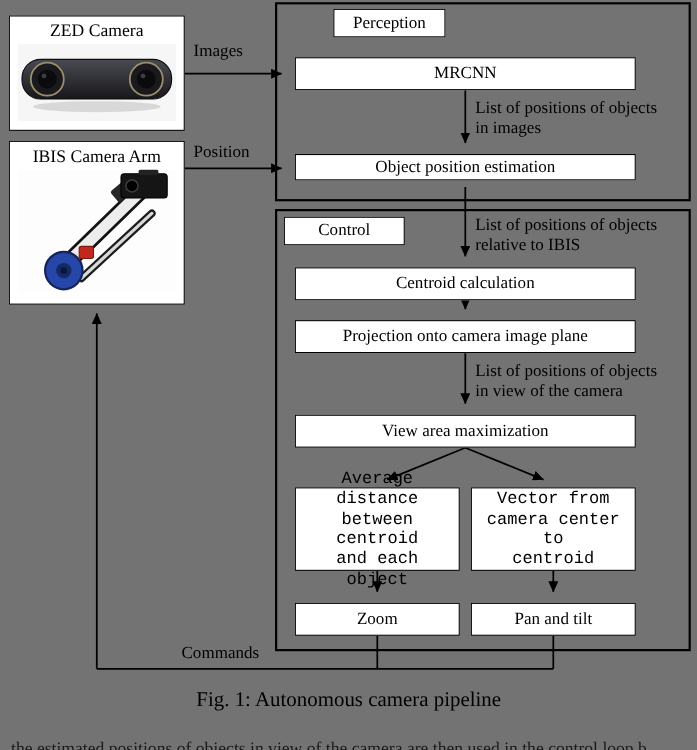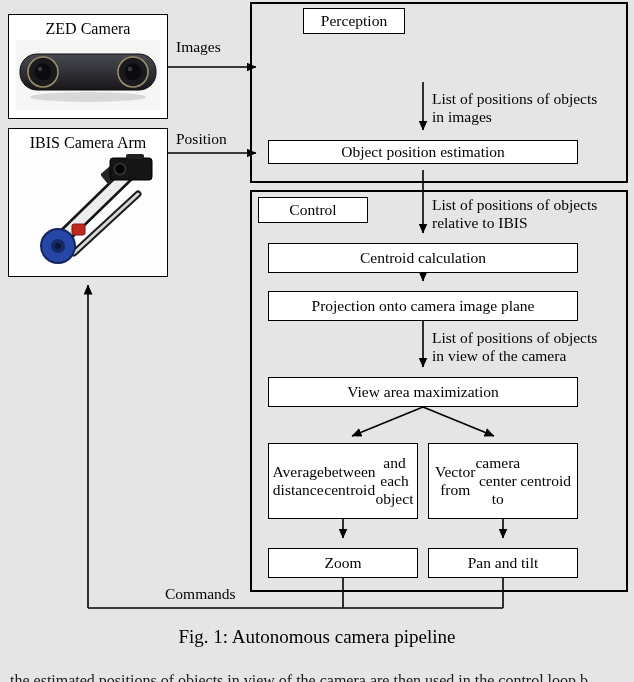--- a/index.html
+++ b/index.html
@@ -1,27 +1,27 @@
 <!DOCTYPE html>
 <html><head>
 <meta charset="utf-8">
 <style>
   * { box-sizing: border-box; }
   html, body { margin: 0; padding: 0; background: #fff; }
   .canvas {
     position: relative; width: 634px; height: 682px;
-    background: #e5e5e5; color: #000; overflow: hidden;
+    background: #737373; color: #000; overflow: hidden;
     font-family: "Liberation Serif", serif;
   }
   .wires { position: absolute; left: 0; top: 0; }
   .box { position: absolute; border: 1.6px solid #000; background: #fff; }
   .outer { position: absolute; border: 2.8px solid #000; background: transparent; }
   .flow { display: flex; align-items: center; justify-content: center; text-align: center;
           font-size: 15.5px; line-height: 1.18; padding: 2px 6px; }
-  .flow-col { flex-direction: row; }
+  .flow-col { flex-direction: column; font-family: Liberation Mono, monospace; }
   .tag { display: flex; align-items: center; justify-content: center; font-size: 15.5px; }
   .note { position: absolute; font-size: 15.5px; line-height: 18px; white-space: nowrap; }
   .elabel { position: absolute; font-size: 15.5px; white-space: nowrap; }
   .panel-label { text-align: center; font-size: 16px; padding-top: 5px; }
   .photo { display: block; margin: 2px auto 0; }
   .caption { position: absolute; left: 0; width: 634px; text-align: center; font-size: 19px; }
   .cropped { position: absolute; left: 10px; width: 614px; font-size: 16px;
              white-space: nowrap; overflow: hidden; color: #1a1a1a; }
 </style>
 </head>
@@ -90,20 +90,23 @@
       <circle cx="42" cy="92" r="17" stroke="#16245c" stroke-width="2" fill="#2646a8"></circle>
       <circle cx="42" cy="92" r="7" fill="#142a66"></circle>
       <circle cx="42" cy="92" r="3" fill="#0b1738"></circle>
     </svg>
   </div>
 
   <div class="outer" style="left:250px; top:2px; width:378px; height:181px;"></div>
   <div class="box tag" style="left:258px; top:8px; width:102px; height:26px;margin-left:45px;">
     <span>Perception</span>
   </div>
+  <div class="box flow" style="left:268px; top:52px; width:310px; height:30px;">
+    <span>MRCNN</span>
+  </div>
   <div class="note" style="left:432px; top:90px;">
     <div>List of positions of objects</div>
     <div>in images</div>
   </div>
   <div class="box flow" style="left:268px; top:140px; width:310px; height:24px;">
     <span>Object position estimation</span>
   </div>
 
   <div class="outer" style="left:250px; top:190px; width:378px; height:402px;"></div>
   <div class="box tag" style="left:258px; top:197px; width:110px; height:26px;">

